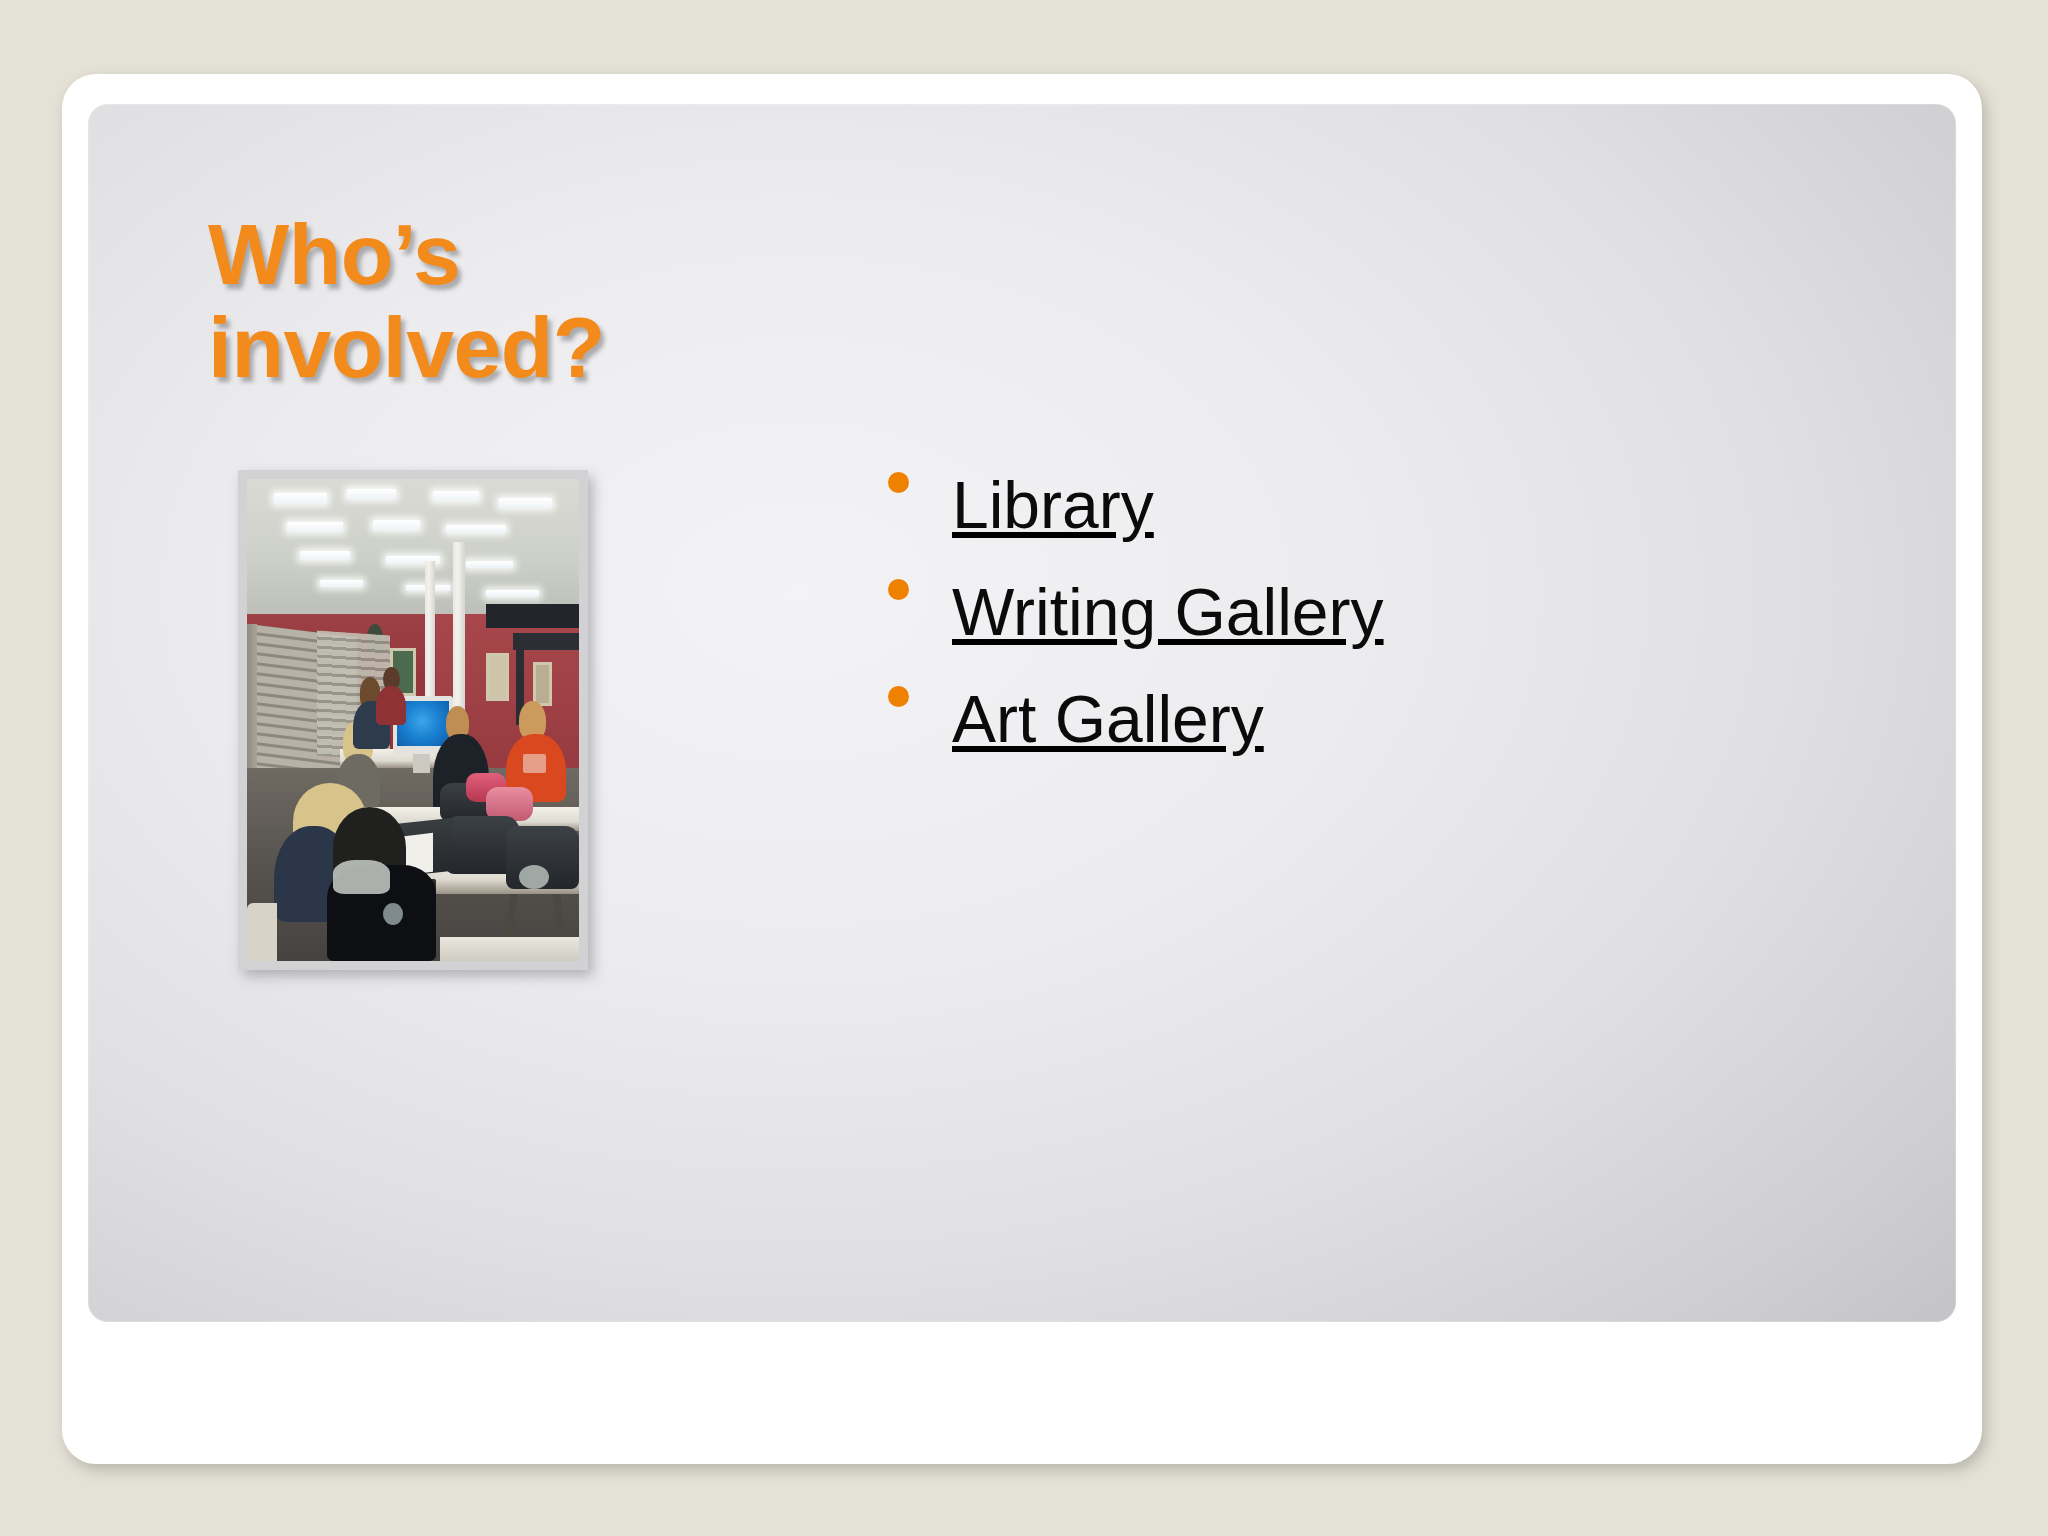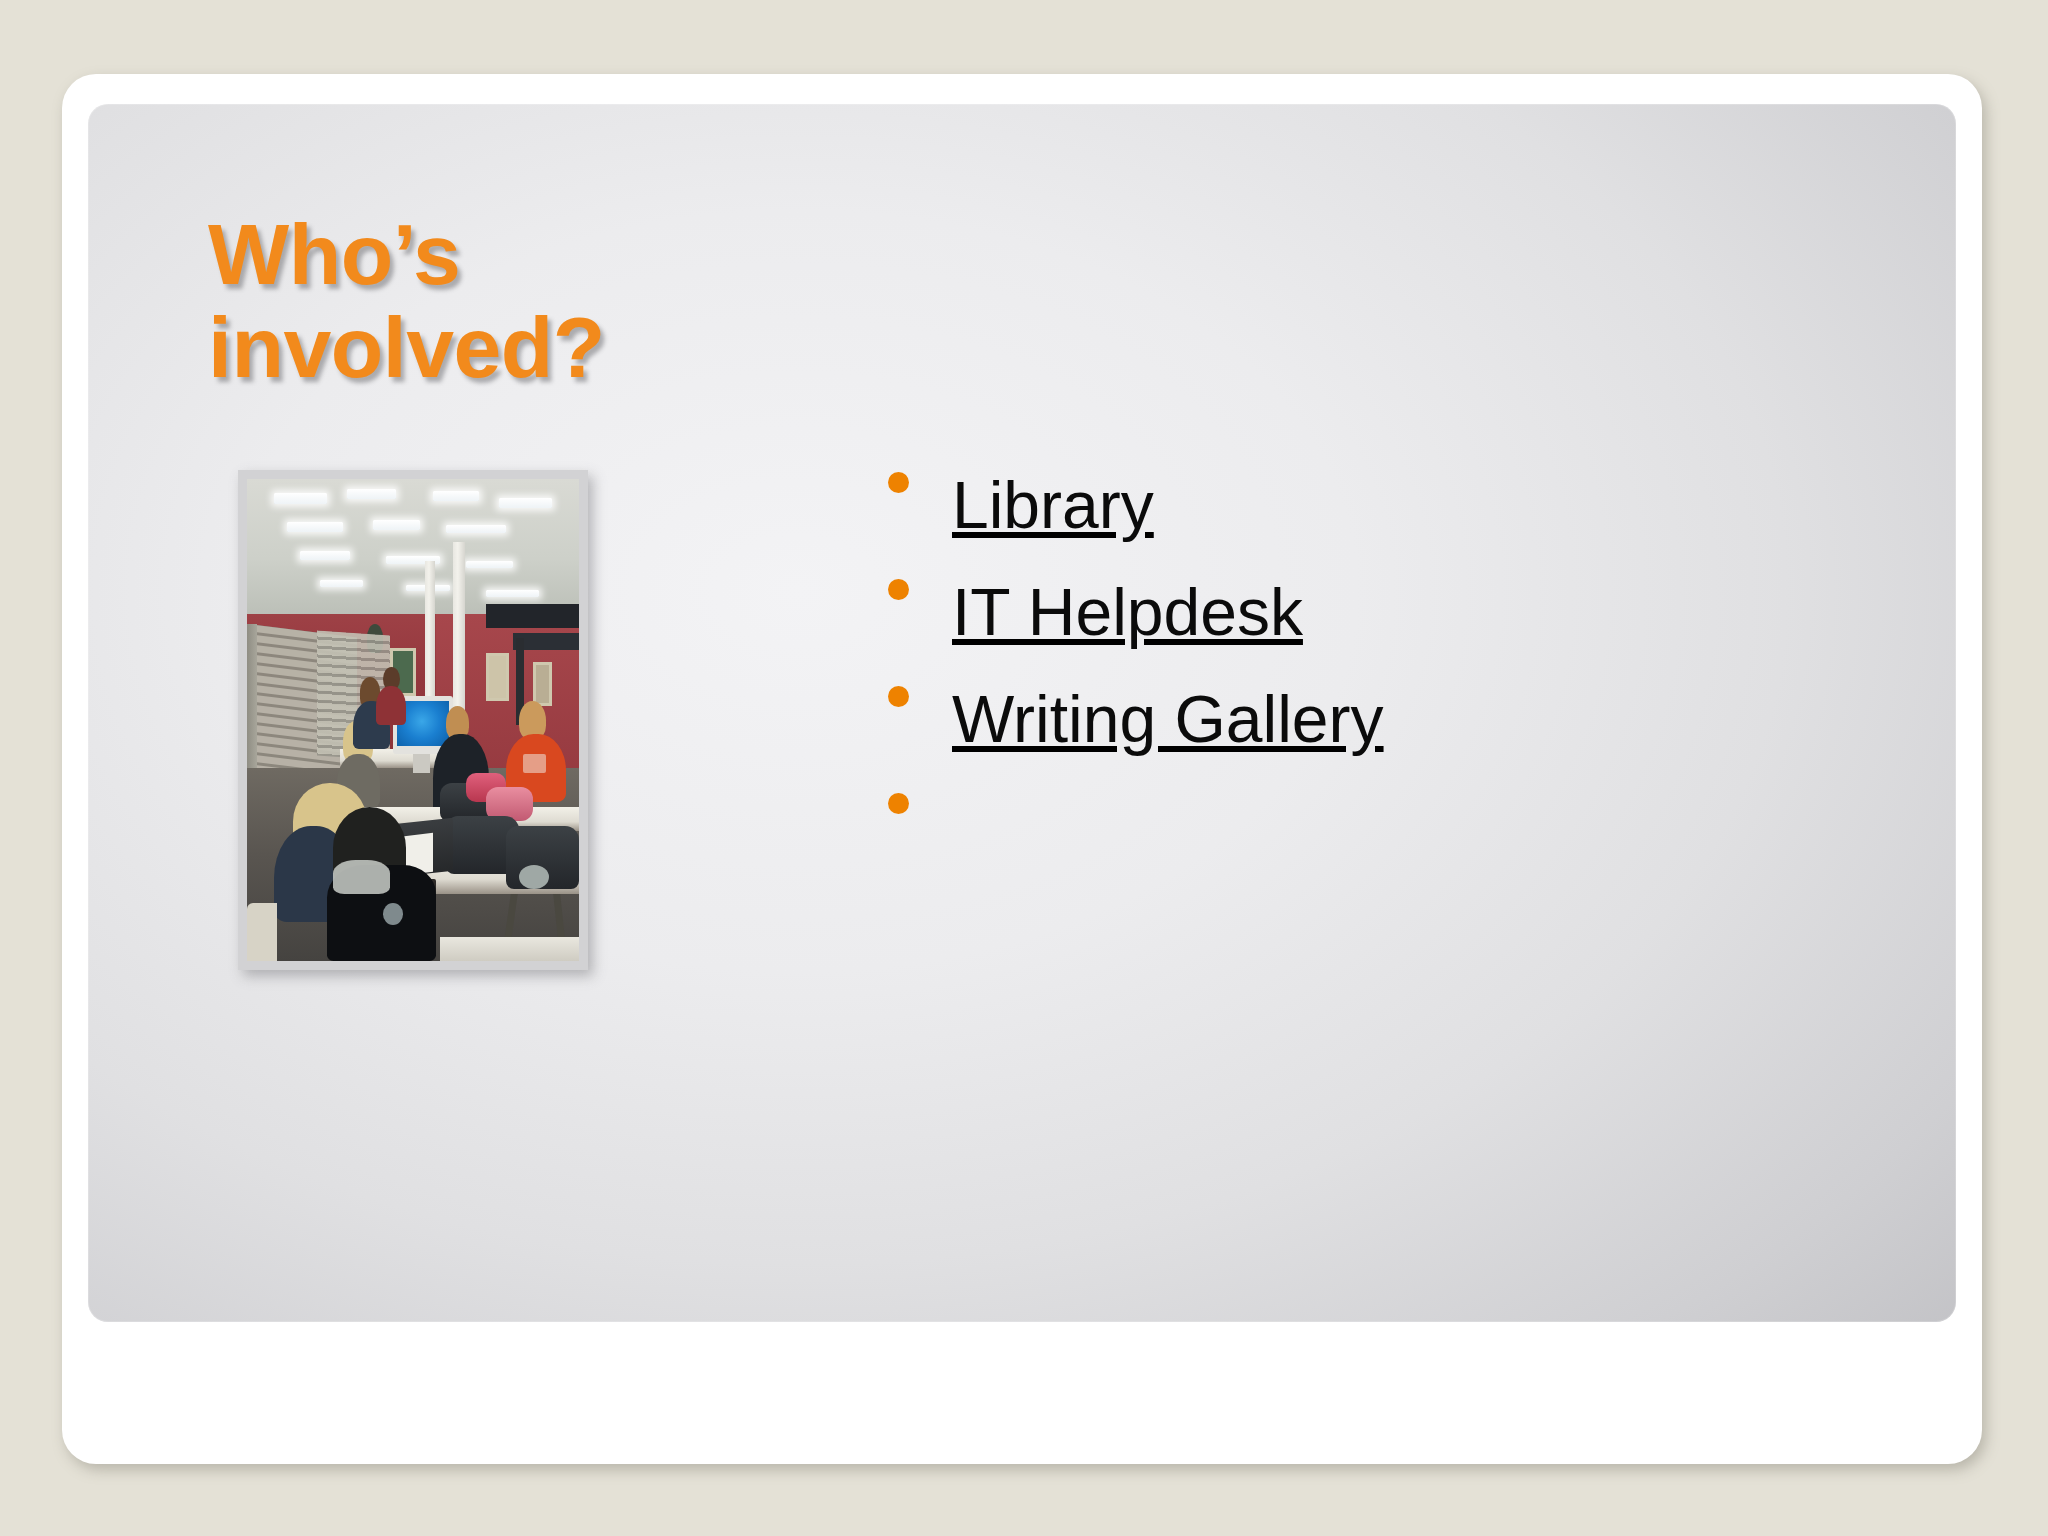--- a/index.html
+++ b/index.html
@@ -276,30 +276,27 @@
       </div>
     </div>
 
     <div id="bullet-list">
 
       <div class="bullet-row">
         <span class="bullet-dot"></span>
         <span class="bullet-label">Library</span>
       </div>
 
-      <div class="bullet-row">
-        <span class="bullet-dot"></span>
-        <span class="bullet-label">IT Helpdesk</span>
-      </div>
 
       <div class="bullet-row">
         <span class="bullet-dot"></span>
         <span class="bullet-label">Writing Gallery</span>
       </div>
 
       <div class="bullet-row">
         <span class="bullet-dot"></span>
+        <span class="bullet-label">Art Gallery</span>
       </div>
 
     </div>
 
   </div>
 </div>
 
 </body></html>

